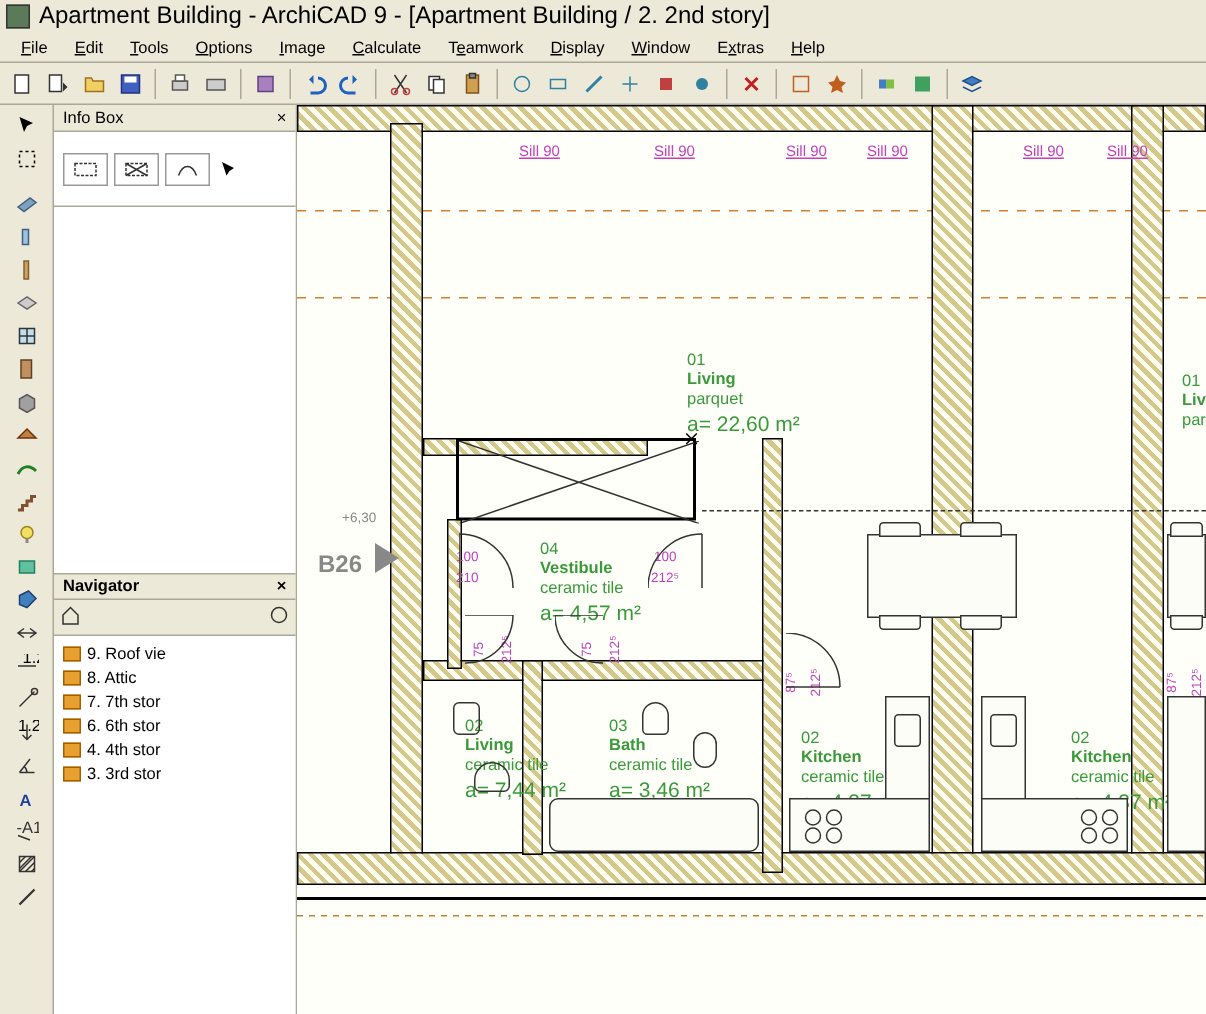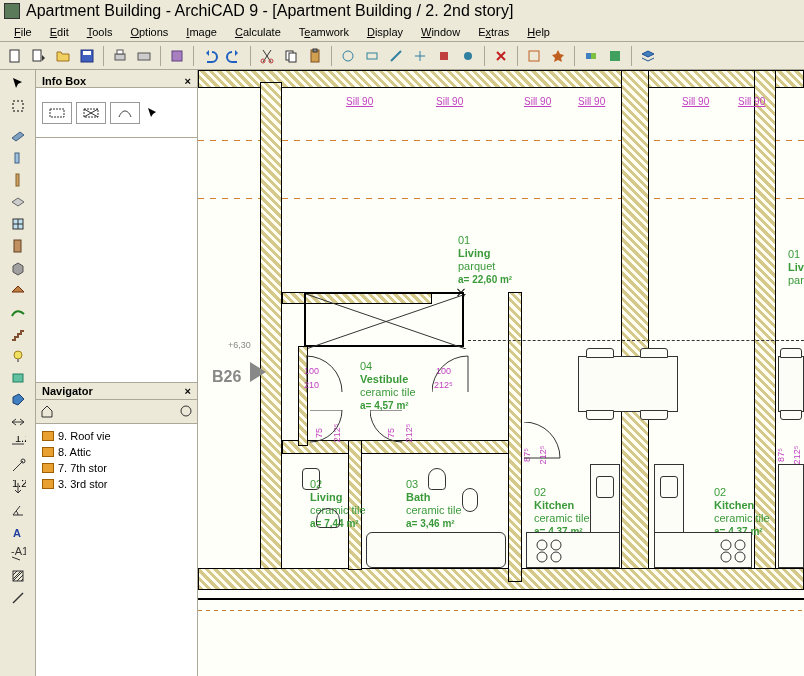--- a/index.html
+++ b/index.html
@@ -17,21 +17,21 @@
 .tbtn { width: 22px; height: 22px; border: 1px solid transparent; display: flex; align-items: center; justify-content: center; cursor: default; }
 .tbtn .ico { width: 16px; height: 16px; }
 .tsep { width: 1px; height: 20px; background: #aca899; margin: 0 3px; }
 
 .main { position: absolute; top: 70px; left: 0; right: 0; bottom: 0; display: flex; }
 .leftcol { width: 36px; background: #ece9d8; border-right: 1px solid #aca899; display: flex; flex-direction: column; align-items: center; padding-top: 4px; gap: 2px; }
 .palbtn { width: 28px; height: 20px; border: 1px solid transparent; display: flex; align-items: center; justify-content: center; cursor: default; }
 .palbtn .pico { width: 16px; height: 16px; }
 
 .midcol { width: 162px; background: #ece9d8; border-right: 1px solid #aca899; display: flex; flex-direction: column; }
-.panelhdr { height: 18px; background: #ece9d8; border-bottom: 1px solid #aca899; display: flex; align-items: flex-end; padding: 0 6px; font-weight: bold; font-size: 11px; justify-content: space-between; }
+.panelhdr { height: 18px; background: #ece9d8; border-bottom: 1px solid #aca899; display: flex; align-items: center; padding: 0 6px; font-weight: normal; font-size: 11px; justify-content: space-between; }
 .panelhdr .x { cursor: default; font-size: 11px; }
 .infobox-body { height: 50px; background: #fff; border-bottom: 1px solid #aca899; padding: 6px; display: flex; gap: 4px; align-items: center; flex-wrap: wrap; }
 .infobox-body .ibtn { width: 30px; height: 22px; border: 1px solid #999; background: #fff; }
 .infobox-spacer { flex: 1; background: #fff; }
 .navhdr { height: 18px; background: #ece9d8; border-top: 1px solid #aca899; border-bottom: 1px solid #aca899; display: flex; align-items: center; padding: 0 6px; font-weight: bold; justify-content: space-between; }
 .navtools { height: 24px; background: #ece9d8; display: flex; align-items: center; padding: 0 4px; gap: 6px; border-bottom: 1px solid #aca899; }
 .navtabs { height: 22px; background: #ece9d8; display: flex; border-bottom: 1px solid #aca899; padding-top: 2px; padding-left: 4px; gap: 0; }
 .navtab { padding: 3px 8px; border: 1px solid #aca899; border-bottom: none; background: #ece9d8; font-size: 11px; cursor: default; margin-right: -1px; }
 .navtab.active { background: #fff; }
 .navtree { flex: 1; background: #fff; overflow: hidden; padding: 4px 6px; }
@@ -40,21 +40,21 @@
 
 .canvas { flex: 1; background: #fffffa; position: relative; overflow: hidden; }
 
 .wall { position: absolute; background: repeating-linear-gradient(45deg, #d4c88a, #d4c88a 3px, #fffef0 3px, #fffef0 6px); border: 1px solid #000; }
 .wall-thin { position: absolute; background: #000; }
 
 .room-label { position: absolute; color: #3a9a3a; font-size: 10px; text-align: left; line-height: 1.2; }
 .room-label .rnum { }
 .room-label .rname { font-weight: bold; }
 .room-label .rmat { font-size: 11px; }
-.room-label .rarea { font-size: 10px; font-weight: bold; }
+.room-label .rarea { font-size: 14px; }
 
 .dim { position: absolute; color: #c040c0; font-size: 9px; }
 .dim.gray { color: #888; }
 .sill { position: absolute; color: #c040c0; font-size: 10px; text-decoration: underline; }
 
 .furniture { position: absolute; border: 1px solid #333; background: #fdfdf8; }
 .dash-top { position: absolute; left: 0; right: 0; height: 1px; background: repeating-linear-gradient(90deg, #d08030 0, #d08030 6px, transparent 6px, transparent 12px); }
 .dash-h { position: absolute; left: 0; right: 0; height: 0; border-top: 1px dashed #333; }
 .elev { position: absolute; color: #000; font-size: 10px; }
 .cross { position: absolute; width: 10px; height: 10px; }
@@ -411,20 +411,28 @@
       <div class="item">
           <span class="fico"></span>
           <span>8. Attic</span>
         </div>
       <div class="item">
           <span class="fico"></span>
           <span>7. 7th stor</span>
         </div>
       <div class="item">
           <span class="fico"></span>
+          <span>6. 6th stor</span>
+        </div>
+      <div class="item">
+          <span class="fico"></span>
+          <span>4. 4th stor</span>
+        </div>
+      <div class="item">
+          <span class="fico"></span>
           <span>3. 3rd stor</span>
         </div>
     </div>
   </div>
 
   <div class="canvas">
     <div class="dash-top" style="top:128px"></div>
     <div class="dash-top" style="top:70px"></div>
 
     <div class="wall" style="left:0;top:0;right:0;height:18px"></div>

